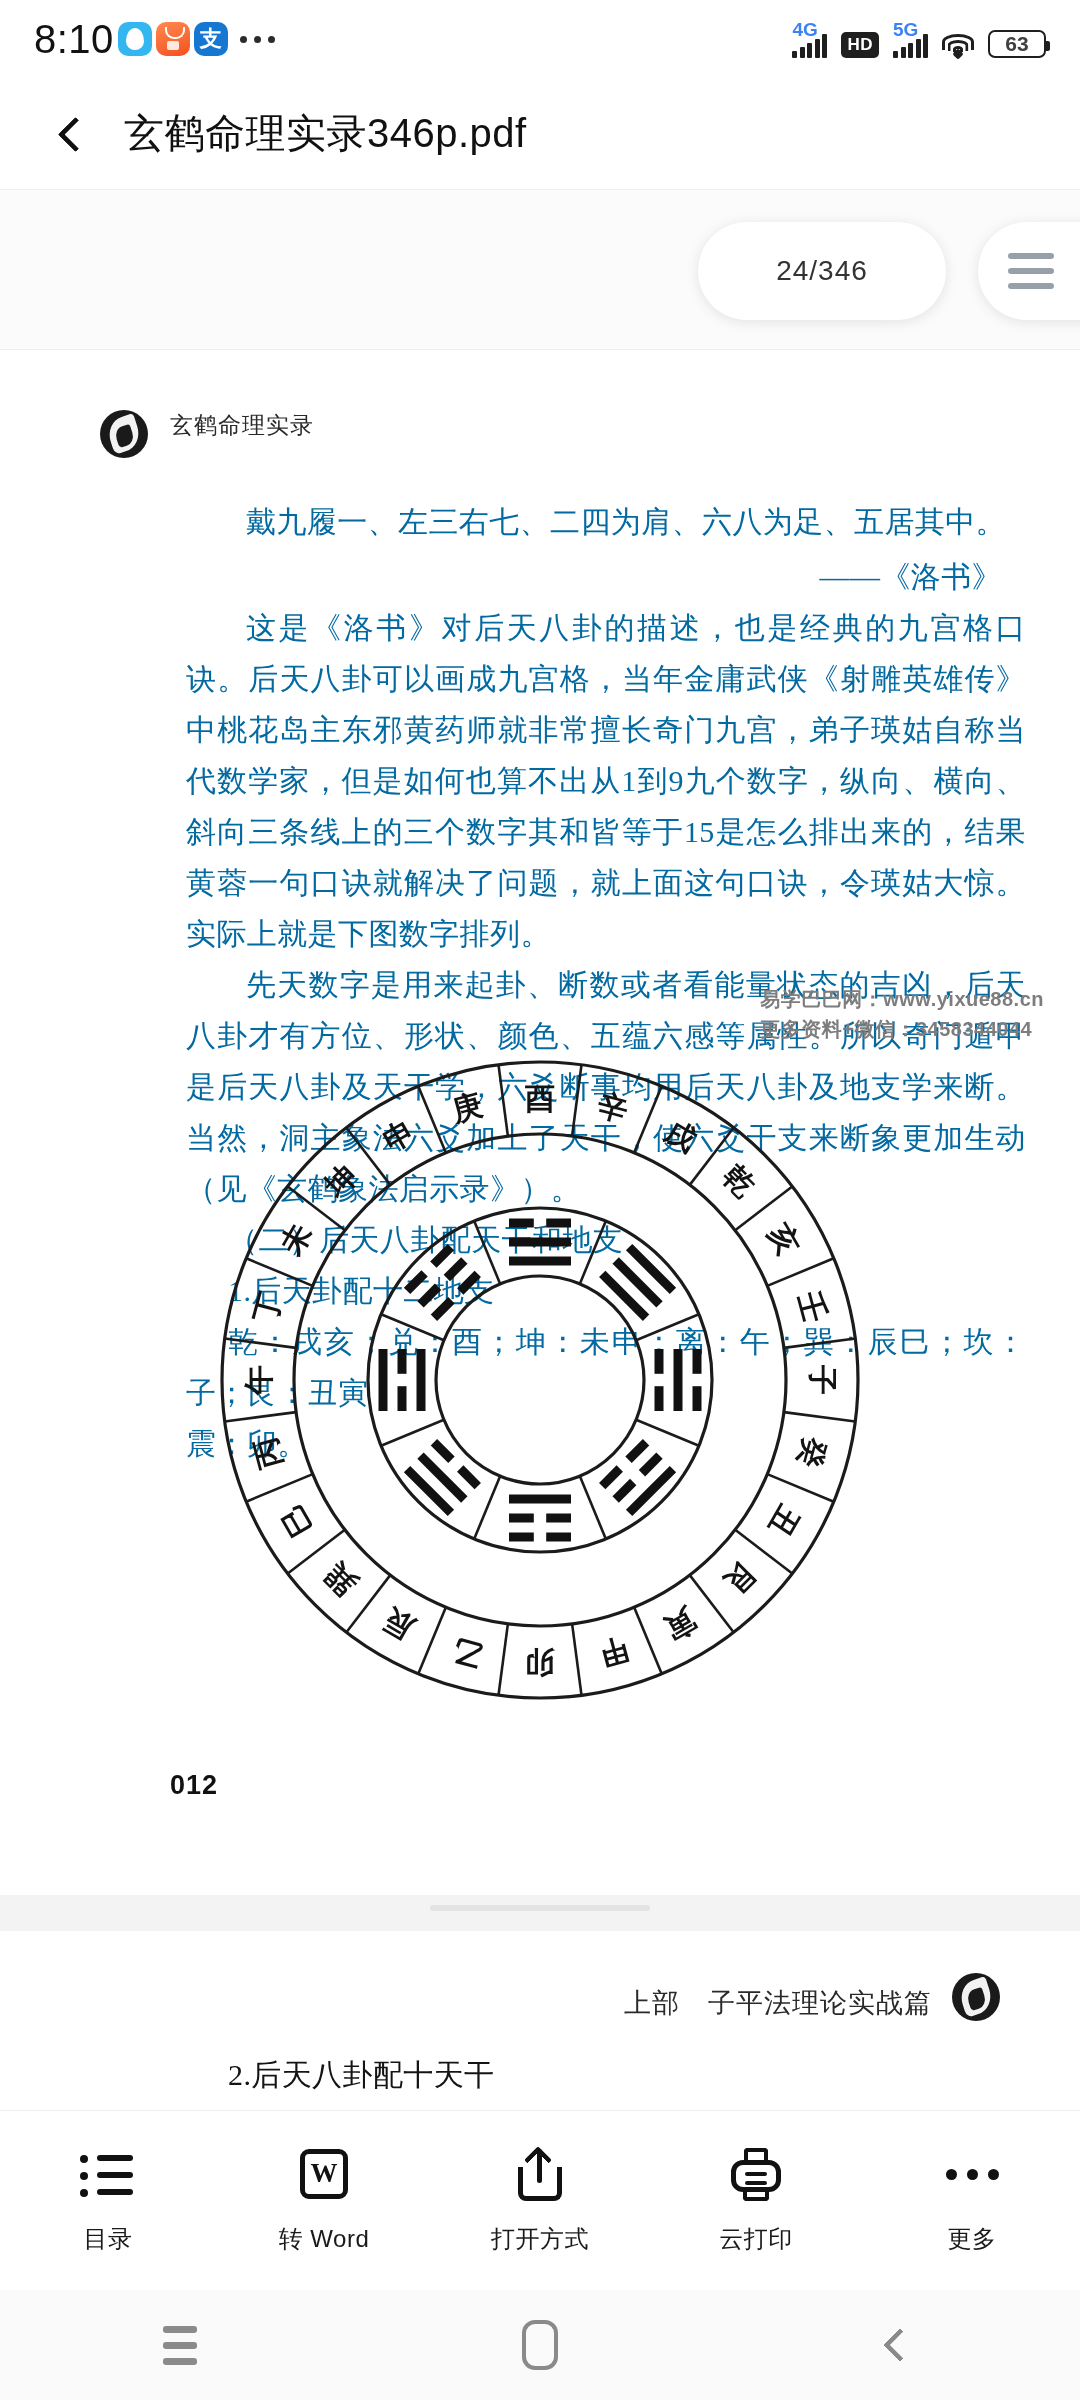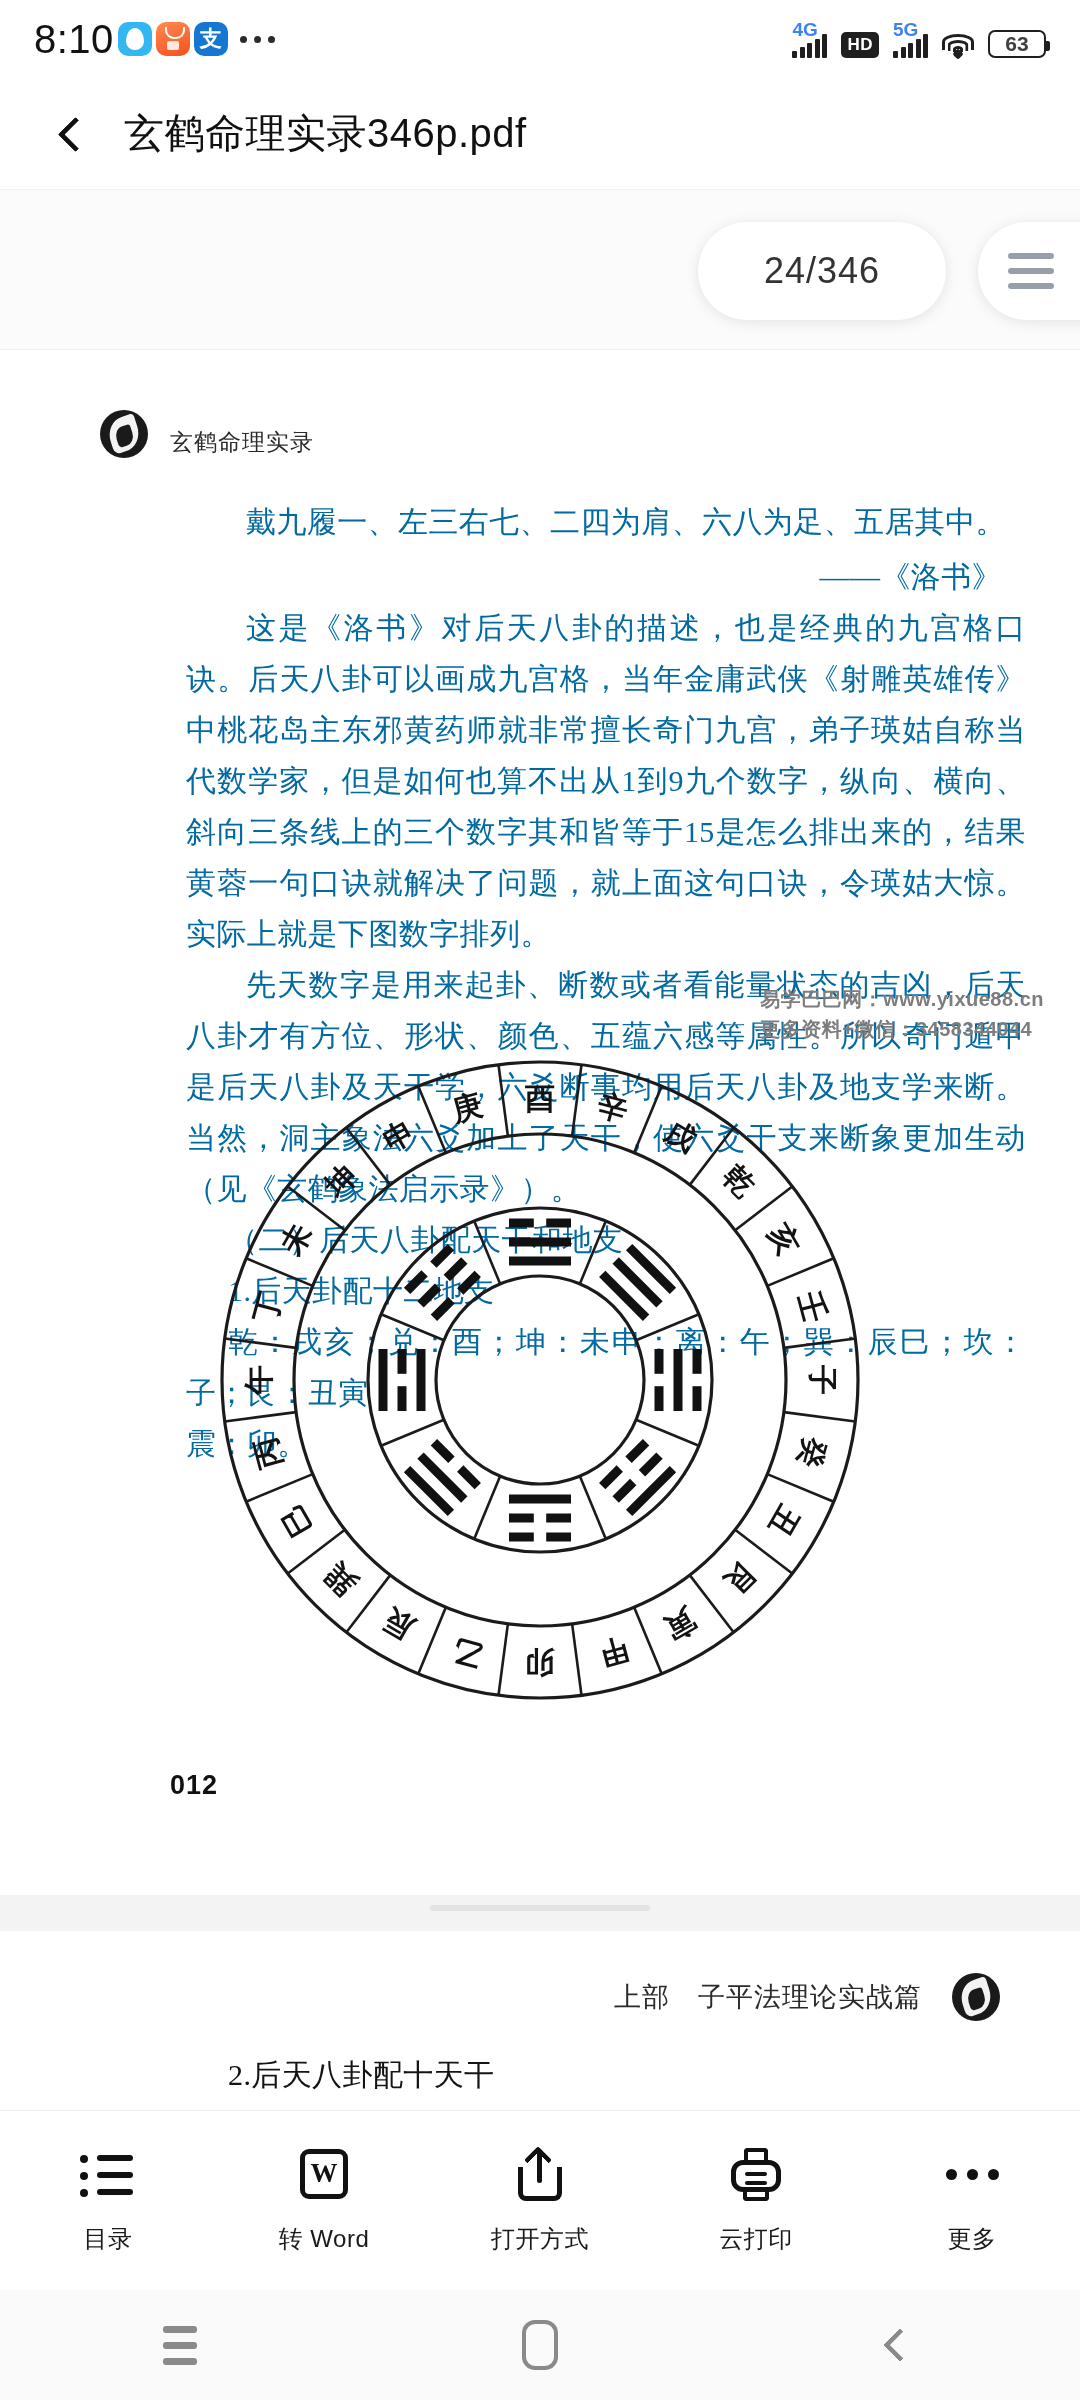--- a/index.html
+++ b/index.html
@@ -70,38 +70,38 @@
                       transform: rotate(45deg); border-radius:2px; }
   .doctitle { font-size:40px; color:#111; font-weight:400; letter-spacing:0.5px;
               font-family:"Liberation Sans","DejaVu Sans",sans-serif; }
 
   
   .pillbar { position:absolute; top:190px; left:0; width:1080px; height:160px;
              background:#fbfbfb; border-bottom:1px solid #efefef; }
   .pagepill { position:absolute; top:32px; left:698px; width:248px; height:98px;
               background:#fff; border-radius:49px; box-shadow:0 2px 14px rgba(0,0,0,.10);
               display:flex; align-items:center; justify-content:center; }
-  .pagepill span { font-size:36px; color:#333; letter-spacing:1px; }
+  .pagepill span { font-size:28px; color:#333; letter-spacing:1px; }
   .menupill { position:absolute; top:32px; left:978px; width:170px; height:98px;
               background:#fff; border-radius:49px; box-shadow:0 2px 14px rgba(0,0,0,.10);
               display:flex; align-items:center; padding-left:30px; }
   .hamb { display:flex; flex-direction:column; gap:9px; }
   .hamb i { display:block; width:46px; height:6px; background:#97a0a8; border-radius:3px; }
 
   
   .docarea { position:absolute; top:350px; left:0; width:1080px; height:1800px;
              background:#f3f3f3; overflow:hidden; }
   .page { position:relative; background:#fff; width:1080px; }
   .page1 { height:1545px; }
   .pagegap { height:36px; background:#f3f3f3; position:relative;}
   .pagegap::after{ content:""; position:absolute; left:430px; top:10px; width:220px; height:6px;
                    background:#e3e3e3; border-radius:3px;}
   .page2 { height:250px; }
 
-  .doclogo-row { position:absolute; top:60px; left:100px; display:flex; align-items:flex-end; gap:22px;}
+  .doclogo-row { position:absolute; top:60px; left:100px; display:flex; align-items:flex-start; gap:22px;}
   .yinyang { width:48px; height:48px; border-radius:50%; background:#1a1a1a; position:relative;
              overflow:hidden; flex:0 0 auto; }
   .yinyang::before { content:""; position:absolute; left:9px; top:7px; width:30px; height:34px;
                      background:#f2f2f2; border-radius:60% 10% 60% 20%; transform:rotate(-18deg); }
   .yinyang::after { content:""; position:absolute; left:16px; top:16px; width:17px; height:20px;
                     background:#1a1a1a; border-radius:55% 15% 55% 20%; transform:rotate(-18deg); }
   .doclogo-text { font-size:23px; color:#2a2a2a; letter-spacing:1px; }
 
   .body-text { position:absolute; left:186px; width:840px; top:146px;
                font-family:"Liberation Serif","DejaVu Serif",serif; color:#0369a1; }
@@ -115,21 +115,21 @@
                font-size:20px; line-height:30px; color:#7d7d7d; font-weight:700;
                letter-spacing:0.5px; }
 
   
   .bagua-wrap { position:absolute; left:0; top:700px; width:1080px; height:720px; }
   .bagua { position:absolute; left:50%; top:0; transform:translateX(-50%); }
   .pagenum { position:absolute; left:170px; top:1420px; font-size:27px; font-weight:700;
              color:#111; font-family:"Liberation Sans","DejaVu Sans",sans-serif; letter-spacing:1px;}
 
   
-  .p2head { position:absolute; right:80px; top:42px; display:flex; align-items:center; gap:30px;}
+  .p2head { position:absolute; right:80px; top:42px; display:flex; align-items:flex-end; gap:20px;}
   .p2head-text { font-size:27px; color:#2a2a2a; letter-spacing:1px;
                  font-family:"Liberation Sans","DejaVu Sans",sans-serif;}
   .p2body { position:absolute; left:186px; top:118px; width:860px;
             font-family:"Liberation Serif","DejaVu Serif",serif; color:#141414; }
 
   
   .toolbar { position:absolute; bottom:110px; left:0; width:1080px; height:180px;
              background:#fff; border-top:1px solid #eeeeee;
              display:flex; align-items:center; justify-content:space-around; }
   .tool { display:flex; flex-direction:column; align-items:center; gap:20px; width:200px; cursor:pointer;}

